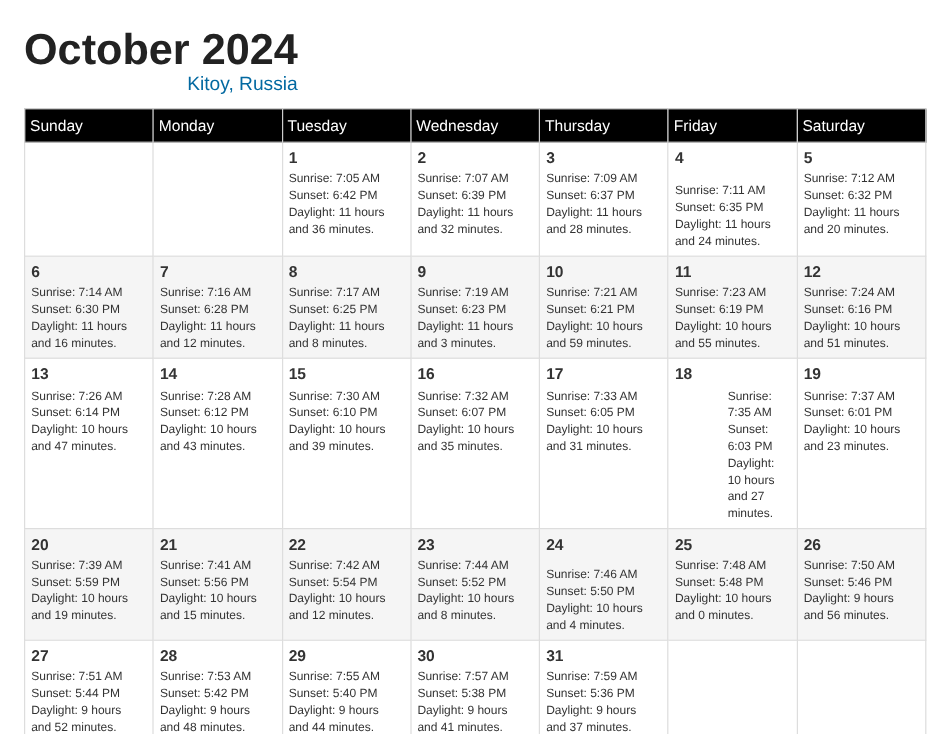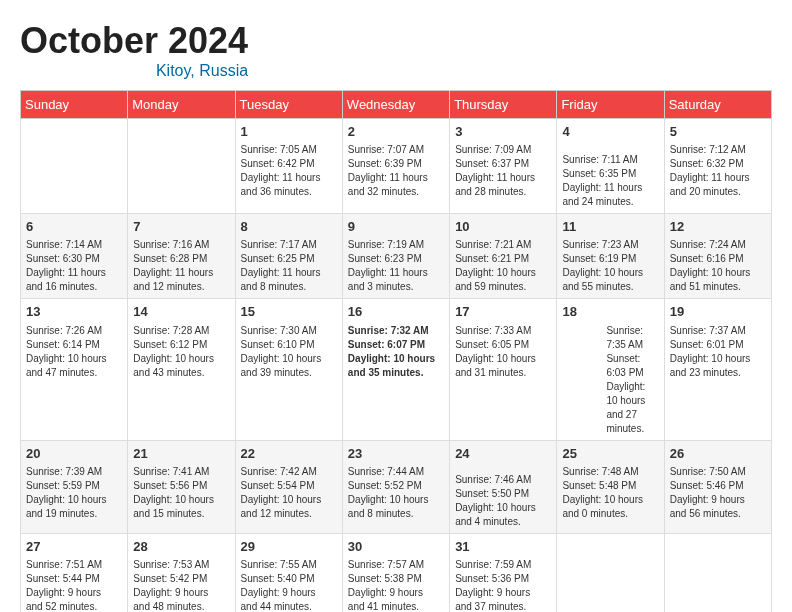--- a/index.html
+++ b/index.html
@@ -32,21 +32,21 @@
     .location {
       font-size: 16px;
       color: #0369a1;
     }
     .calendar-table {
       width: 100%;
       border-collapse: collapse;
       font-size: 11px;
     }
     .calendar-table th {
-      background-color: #ef4444;
+      background-color: #000000;
       color: #fff;
       padding: 6px 4px;
       text-align: left;
       font-size: 13px;
       font-weight: normal;
       border: 1px solid #ccc;
       margin-left: 48px;
     }
     .calendar-table td {
       vertical-align: top;
@@ -215,21 +215,21 @@
         </td>
         <td>
           <span class="day-number">15</span>
           <div class="day-info" style="white-space: pre-line;">Sunrise: 7:30 AM
 Sunset: 6:10 PM
 Daylight: 10 hours
 and 39 minutes.</div>
         </td>
         <td>
           <span class="day-number">16</span>
-          <div class="day-info" style="white-space: pre-line; font-weight: bold;">Sunrise: 7:32 AM
+          <div class="day-info" style="white-space: pre-line;">Sunrise: 7:32 AM
 Sunset: 6:07 PM
 Daylight: 10 hours
 and 35 minutes.</div>
         </td>
         <td>
           <span class="day-number">17</span>
           <div class="day-info" style="white-space: pre-line;">Sunrise: 7:33 AM
 Sunset: 6:05 PM
 Daylight: 10 hours
 and 31 minutes.</div>

